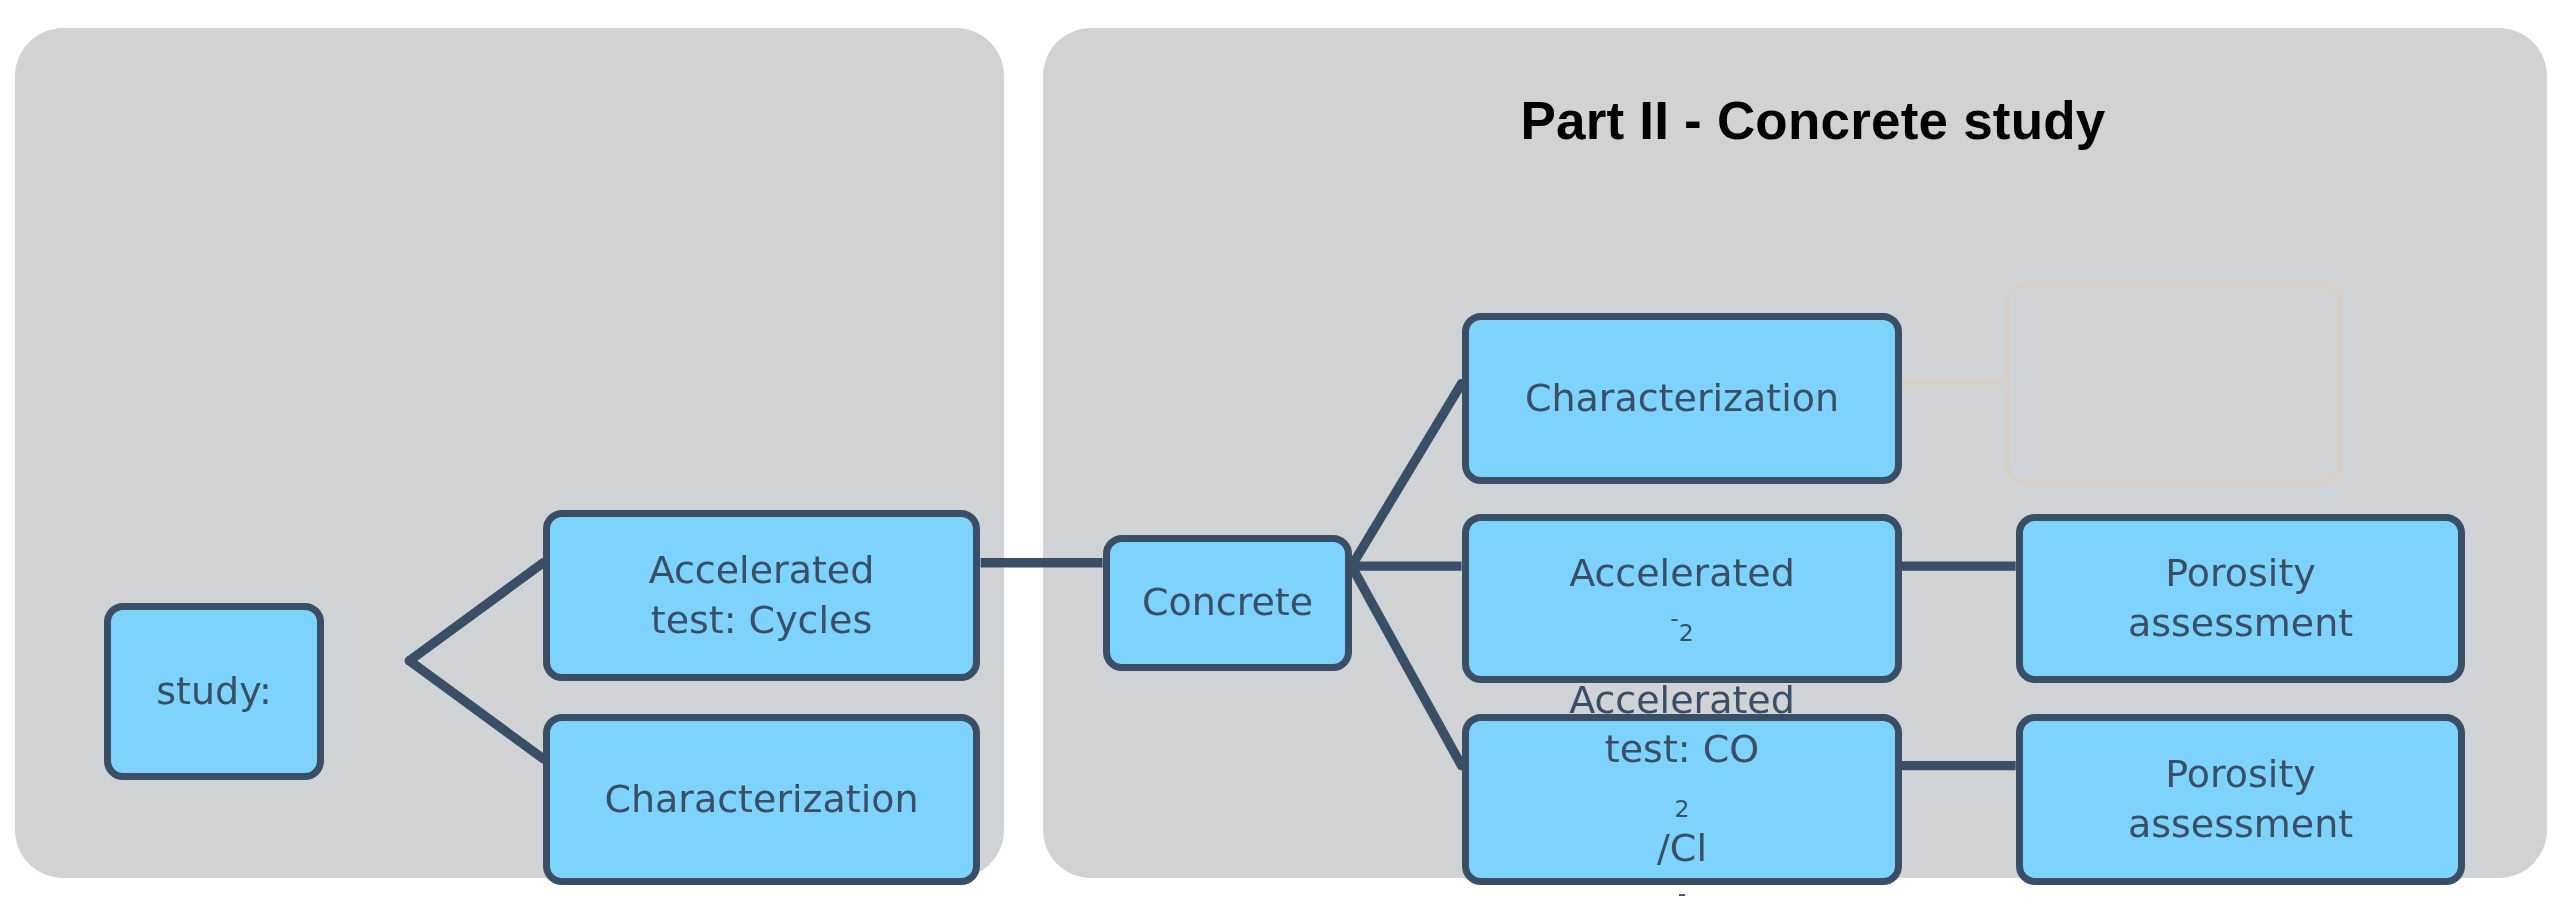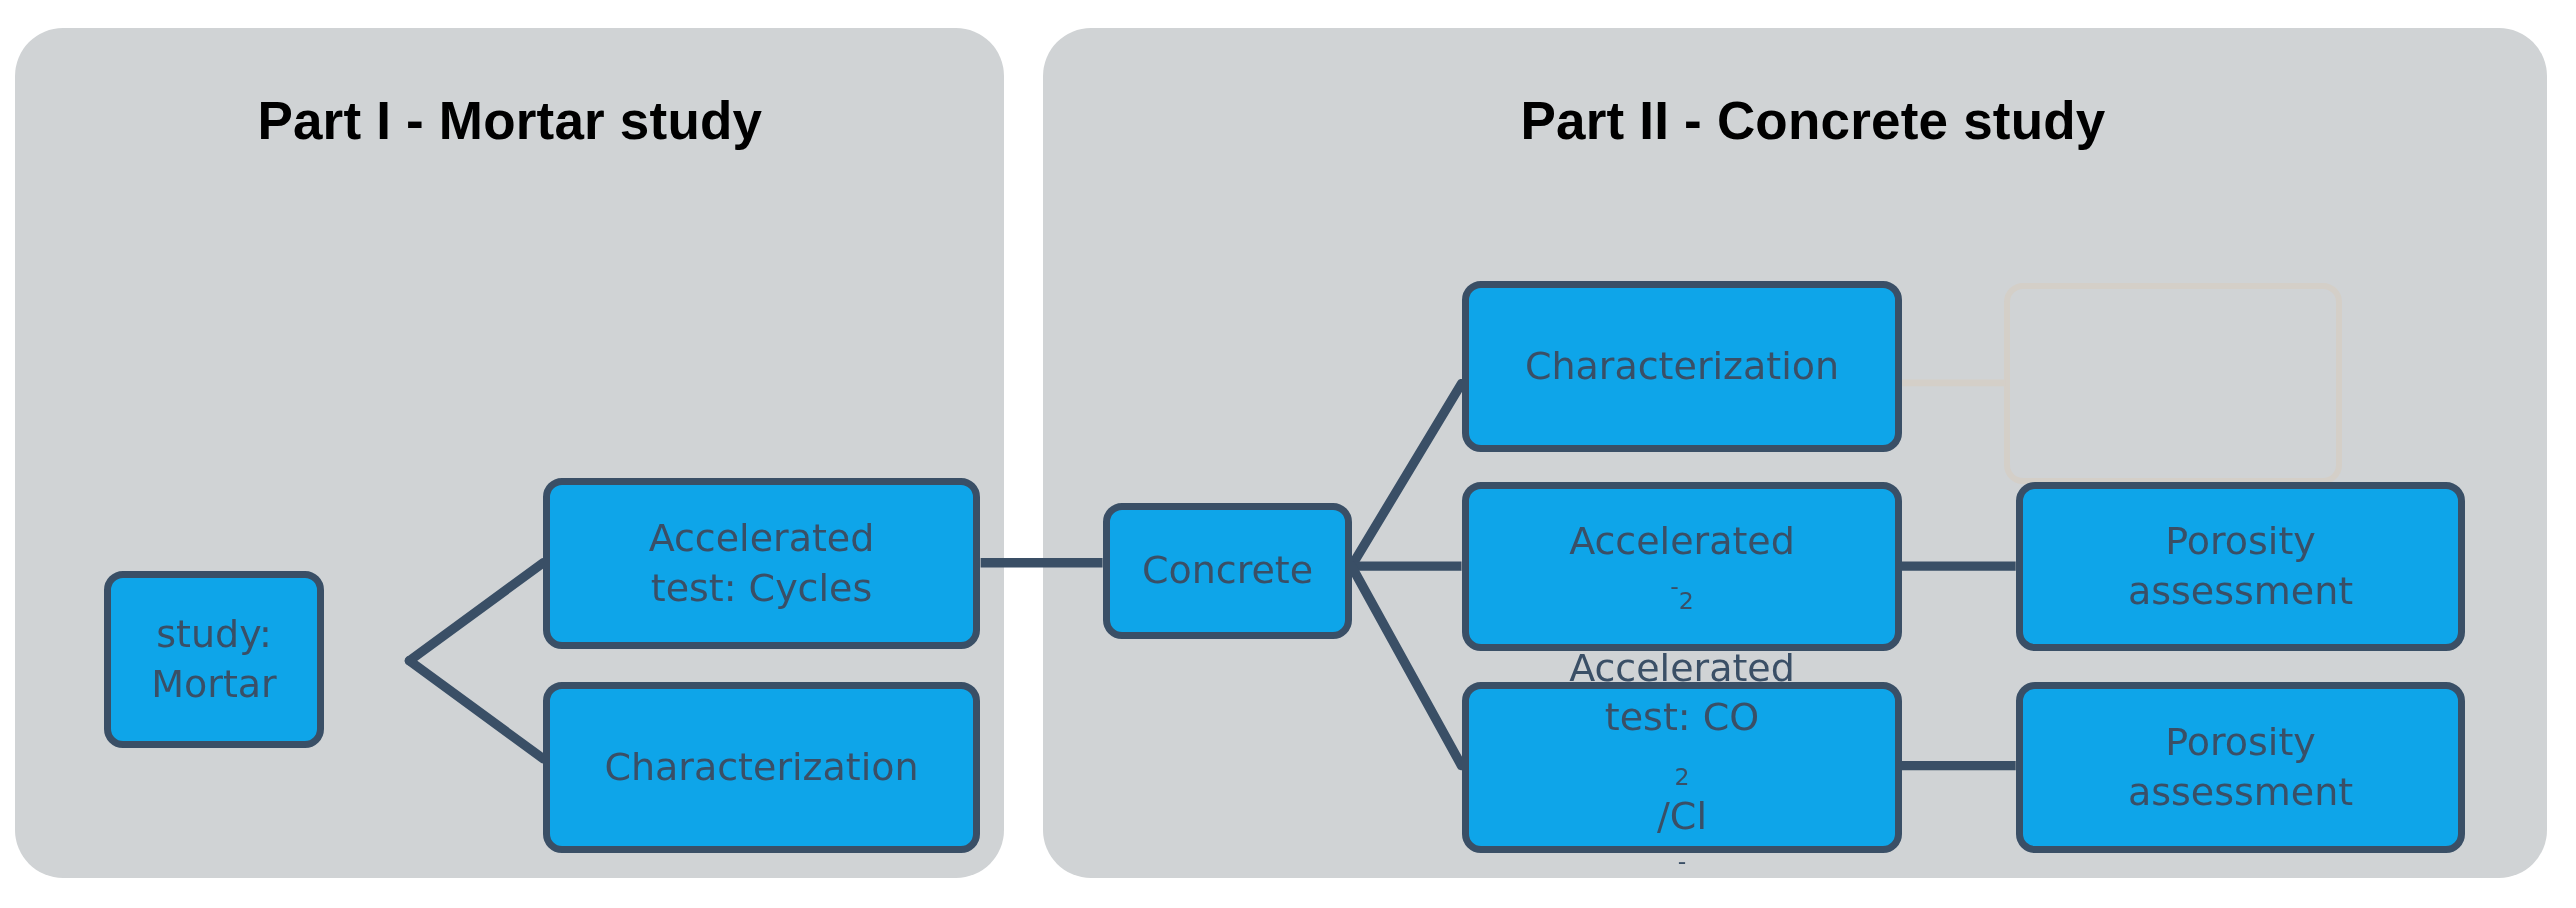--- a/index.html
+++ b/index.html
@@ -30,32 +30,33 @@
   .svg-layer{
     position:absolute;
     left:0; top:0;
     width:2576px;
     height:908px;
     pointer-events:none;
   }
   .node{
     position:absolute;
     box-sizing:border-box;
-    background:#0ea5e9;
+    background:#7dd3fc;
     border:7.7px solid #3a4f66;
     border-radius:19px;
     color:#3a4f66;
     font-family:"DejaVu Sans", sans-serif;
     font-size:38px;
     line-height:1.30;
     display:flex;
     align-items:center;
     justify-content:center;
     text-align:center;
     padding:3.4px 10.2px;
+    margin-top:32px;
   }
   .node span{display:block;}
   .ghost-node{
     position:absolute;
     box-sizing:border-box;
     background:transparent;
     border:6px solid #d4cfc8;
     border-radius:19px;
   }
   sub{font-size:0.62em; vertical-align:-0.22em; line-height:0;}
@@ -63,21 +64,20 @@
 </style>
 </head>
 <body>
 
 <div id="stage">
 
   <div class="panel" style="left:15.3px; top:28px; width:989px; height:850px;"></div>
 
   <div class="panel" style="left:1043px; top:28px; width:1504px; height:850px;"></div>
 
-  <div class="panel-title" style="left:15.3px; top:94px; width:989px;">Part I - Mortar study</div>
 
   <div class="panel-title" style="left:1043px; top:94px; width:1504px;margin-left:18px;">Part II - Concrete study</div>
 
   <div class="ghost-node" style="left:2004px; top:283px; width:338px; height:201px;"></div>
 
   <svg class="svg-layer" viewBox="0 0 3021 1065" xmlns="http://www.w3.org/2000/svg">
 
     <line x1="2230" y1="449" x2="2352" y2="449" stroke="#d4cfc8" stroke-width="8"></line>
 
     <line x1="480" y1="775" x2="637" y2="660" stroke="#3a4f66" stroke-width="11" stroke-linecap="round"></line>
@@ -89,21 +89,20 @@
     <line x1="1585" y1="664" x2="1714" y2="664" stroke="#3a4f66" stroke-width="11"></line>
     <line x1="1585" y1="664" x2="1714" y2="898" stroke="#3a4f66" stroke-width="11" stroke-linecap="round"></line>
 
     <line x1="2230" y1="664" x2="2364" y2="664" stroke="#3a4f66" stroke-width="11"></line>
     <line x1="2230" y1="898" x2="2364" y2="898" stroke="#3a4f66" stroke-width="11"></line>
   </svg>
 
   <div class="node" style="left:104px; top:571px; width:220px; height:177px;">
     <div>
       <span>study:</span>
-      <span>Mortar</span>
     </div>
   </div>
 
   <div class="node" style="left:543px; top:478px; width:437px; height:171px;">
     <div>
       <span>Accelerated</span>
       <span>test: Cycles</span>
     </div>
   </div>
 

